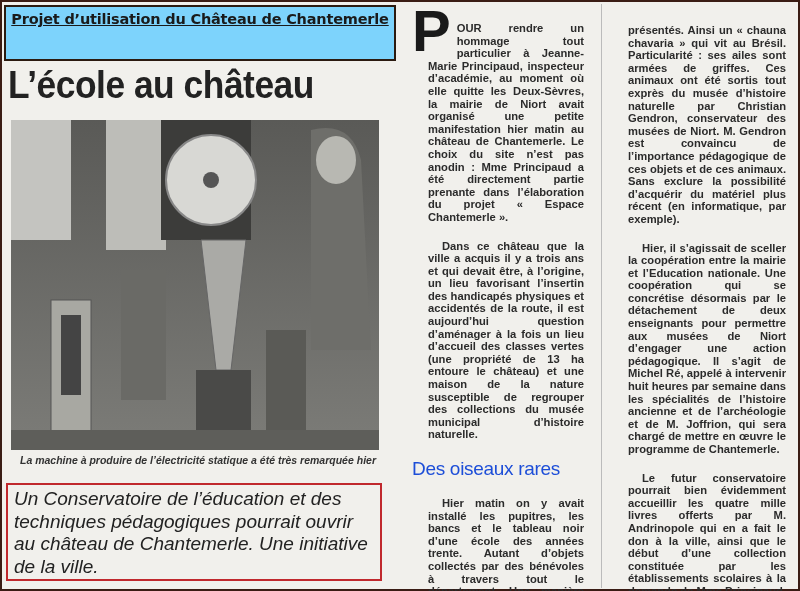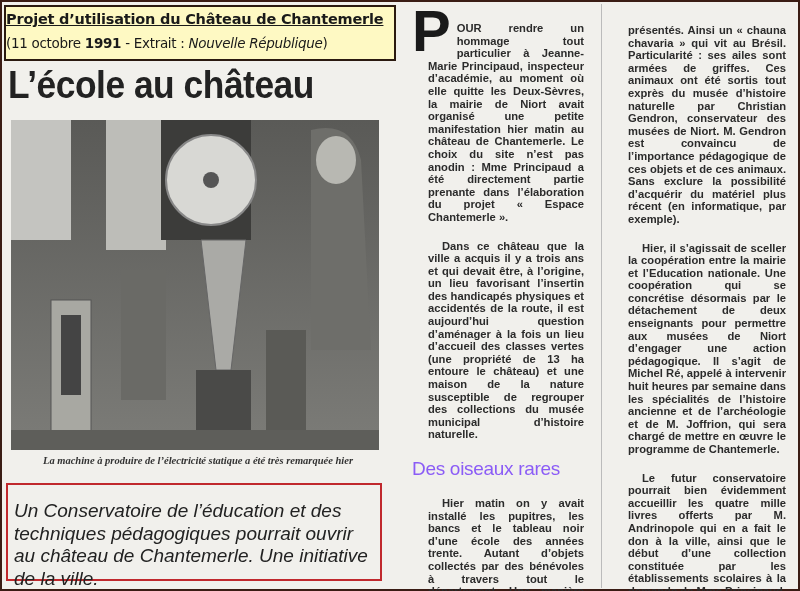--- a/index.html
+++ b/index.html
@@ -1,42 +1,41 @@
 <!DOCTYPE html>
 <html><head>
 <meta charset="utf-8">
 <style>
   html,body{margin:0;padding:0;}
   body{width:800px;height:591px;overflow:hidden;background:#f1f0ec;position:relative;font-family:"Liberation Sans",sans-serif;color:#1a1a1a;}
   .frame{position:absolute;left:0;top:0;width:796px;height:587px;border:2px solid #3a1c14;}
-  .banner{position:absolute;left:4px;top:5px;width:392px;height:56px;background:#fef9c3;border:2px solid #2b1a10;box-sizing:border-box;}
+  .banner{position:absolute;left:4px;top:5px;width:392px;height:56px;background:#7dd3fc;border:2px solid #2b1a10;box-sizing:border-box;text-align:center;}
   .banner .t1{font-family:"DejaVu Sans",sans-serif;font-size:14.5px;font-weight:bold;text-decoration:underline;margin-top:4px;letter-spacing:-0.2px;}
   .banner .t2{font-family:"DejaVu Sans",sans-serif;font-size:13.5px;margin-top:8px;letter-spacing:-0.3px;}
   .headline{position:absolute;left:8px;top:64px;font-family:"Liberation Sans",sans-serif;font-weight:bold;font-size:38px;letter-spacing:-0.5px;transform:scaleX(0.93);transform-origin:left top;color:#222;}
   .photo{position:absolute;left:11px;top:120px;width:368px;height:330px;background:#8a8a86;overflow:hidden;}
-  .caption{position:absolute;left:8px;top:454px;width:380px;font-size:10.5px;font-style:italic;font-weight:bold;text-align:center;line-height:13px;color:#333;font-family:Liberation Serif, serif;}
-  .lead{position:absolute;left:6px;top:483px;width:376px;height:98px;border:2px solid #c0282d;padding:15px 4px 0 6px;box-sizing:border-box;font-style:italic;font-size:19px;line-height:22.5px;color:#222;}
+  .caption{position:absolute;left:8px;top:454px;width:380px;font-size:10.5px;font-style:italic;font-weight:bold;text-align:center;line-height:13px;color:#333;}
+  .lead{position:absolute;left:6px;top:483px;width:376px;height:98px;border:2px solid #c0282d;padding:3px 4px 0 6px;box-sizing:border-box;font-style:italic;font-size:19px;line-height:22.5px;color:#222;}
   .col{position:absolute;font-size:11.2px;line-height:12.6px;font-weight:bold;color:#2b2b2b;text-align:justify;}
   .col p{margin:16px;}
   .col p.ind{text-indent:14px;}
   .c1{left:412px;top:6px;width:188px;}
   .c2{left:612px;top:8px;width:190px;}
   .dropcap{float:left;font-size:58px;line-height:46px;font-weight:bold;margin:2px 6px 0 0;color:#1a1a1a;}
-  .subhead{font-weight:normal;font-size:19px;line-height:24px;margin:6px 0 3px 0;color:#8b5cf6;letter-spacing:-0.3px;}
+  .subhead{font-weight:normal;font-size:19px;line-height:24px;margin:6px 0 3px 0;color:#1d4ed8;letter-spacing:-0.3px;}
   .sign{text-align:right;margin-top:6px;padding-right:12px;}
   .rule{position:absolute;left:601px;top:4px;width:1px;height:584px;background:#bbb;}
 </style>
 </head>
 <body>
 
 <div class="frame"></div>
 
 <div class="banner">
   <div class="t1">Projet d’utilisation du Château de Chantemerle</div>
-  <div class="t2"><span>(11 octobre </span><b>1991</b><span> - Extrait : </span><i>Nouvelle République</i><span>)</span></div>
 </div>
 
 <div class="headline">L’école au château</div>
 
 <div class="photo">
   <svg width="368" height="330" viewBox="0 0 368 330">
     <defs>
       <linearGradient id="bg" x1="0" y1="0" x2="0" y2="1">
         <stop offset="0" stop-color="#5a5a57"></stop>
           <stop offset="1" stop-color="#7c7c78"></stop>

